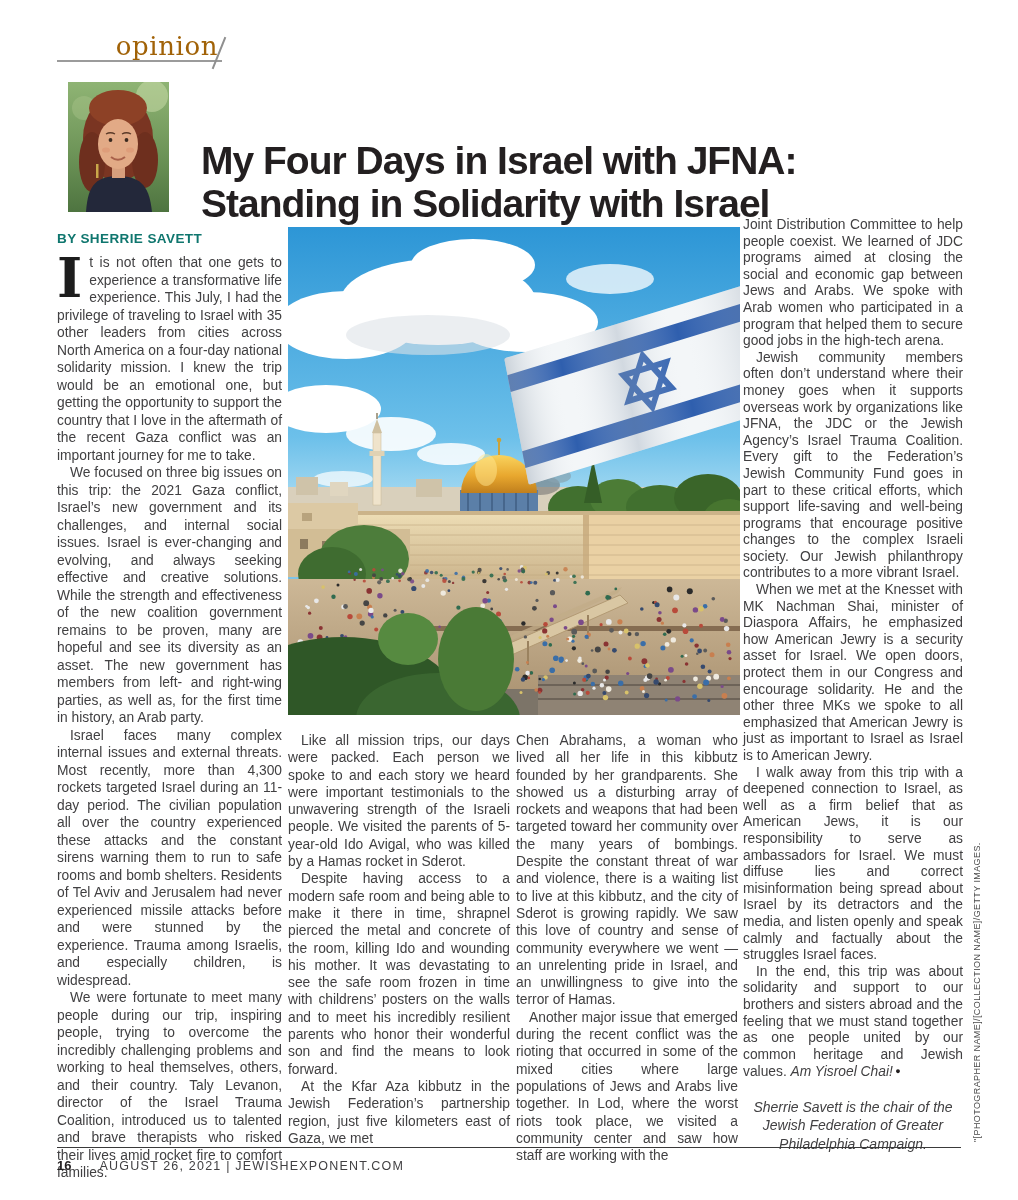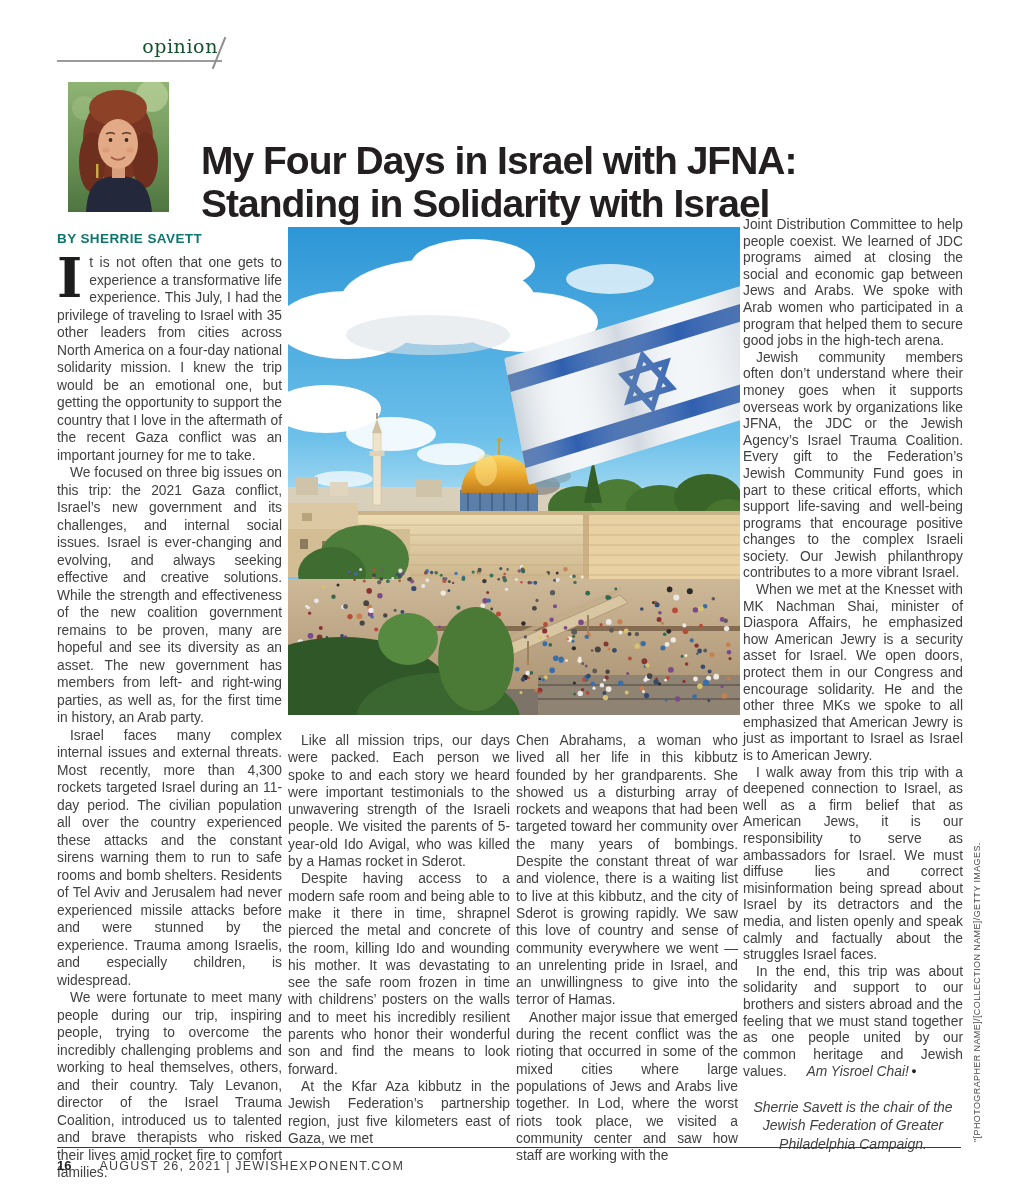--- a/index.html
+++ b/index.html
@@ -1,21 +1,21 @@
 <!DOCTYPE html>
 <html><head>
 <meta charset="utf-8">
 <style>
   html,body{margin:0;padding:0;background:#ffffff;}
   body{width:1018px;height:1200px;position:relative;font-family:"Liberation Sans",sans-serif;overflow:hidden;}
   .page{position:absolute;inset:0;background:#fff;}
 
   
   .section-tag{position:absolute;left:57px;top:32px;width:165px;height:28px;border-bottom:2px solid #9b9b9b;text-align:right;}
-  .section-label{font-family:"DejaVu Serif",serif;font-size:19px;color:#14532d;letter-spacing:.6px;line-height:28px;padding-right:4px;display:inline-block;}
+  .section-label{font-family:"DejaVu Serif",serif;font-size:26px;color:#a16207;letter-spacing:.6px;line-height:28px;padding-right:4px;display:inline-block;}
   .section-slash{position:absolute;left:218px;top:36px;width:2px;height:34px;background:#8f8f8f;transform:rotate(22deg);}
 
   
   .author-photo{position:absolute;left:68px;top:82px;width:101px;height:130px;overflow:hidden;}
 
   
   .headline{position:absolute;left:183px;top:121px;margin:18px;font-size:39px;line-height:43px;font-weight:bold;color:#231f20;letter-spacing:-1px;}
 
   
   .byline{position:absolute;left:57px;top:231px;font-size:13.5px;font-weight:bold;letter-spacing:.4px;color:#0f766e;}
@@ -23,21 +23,21 @@
   
   .col{position:absolute;font-size:13.8px;color:#414042;text-align:justify;}
   .col p{margin:0;}
   .col p.ind{text-indent:13px;}
   .col-1{left:57px;top:254px;width:225px;line-height:17.5px;}
   .col-2{left:288px;top:732px;width:222px;line-height:17.3px;}
   .col-3{left:516px;top:732px;width:222px;line-height:17.3px;}
   .col-4{left:743px;top:217px;width:220px;line-height:16.6px;}
   .dropcap{float:left;font-family:"DejaVu Serif",serif;font-weight:bold;font-size:54px;line-height:44px;color:#1d1d1d;padding:2px 7px 0 0;}
   .bullet{font-size:9px;vertical-align:2px;color:#231f20;}
-  .col em{margin-left:16px;}
+  .col em{}
   .signature{margin-top:17px;font-style:italic;text-align:center;font-size:14px;line-height:18.5px;color:#414042;}
 
   
   .photo{position:absolute;left:288px;top:227px;width:452px;height:488px;margin:0;overflow:hidden;background:#7fc4e8;}
 
   
   .photo-credit{position:absolute;right:36px;bottom:58px;height:300px;writing-mode:vertical-rl;transform:rotate(180deg);font-size:9px;letter-spacing:.4px;color:#4a4a4a;}
 
   
   .footer-rule{position:absolute;left:57px;top:1147px;width:904px;border-top:1.5px solid #3a3a3a;}

